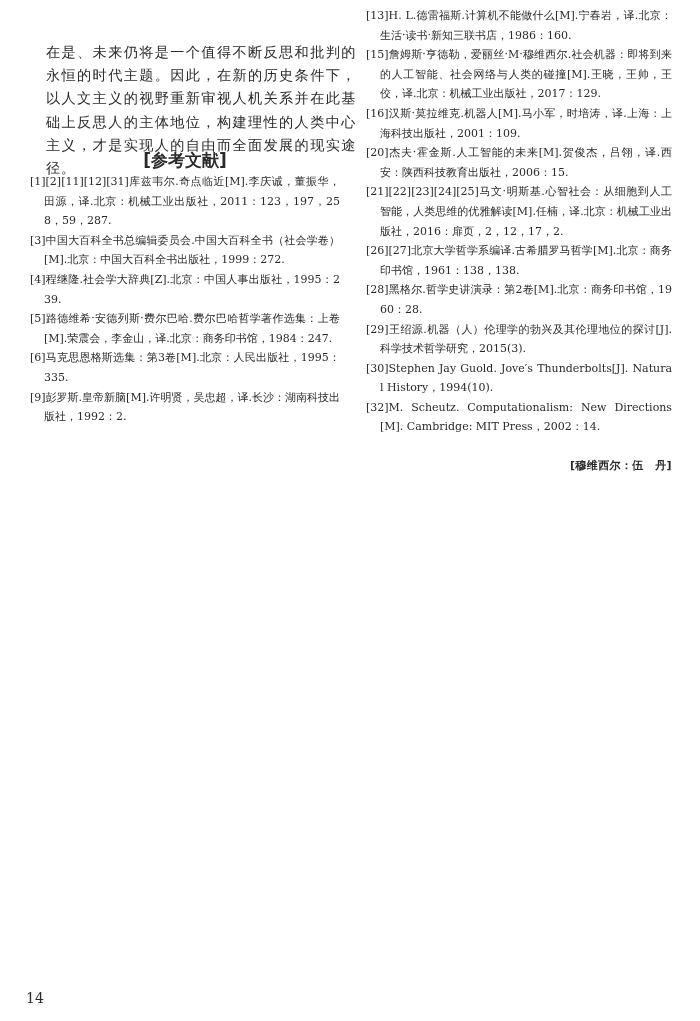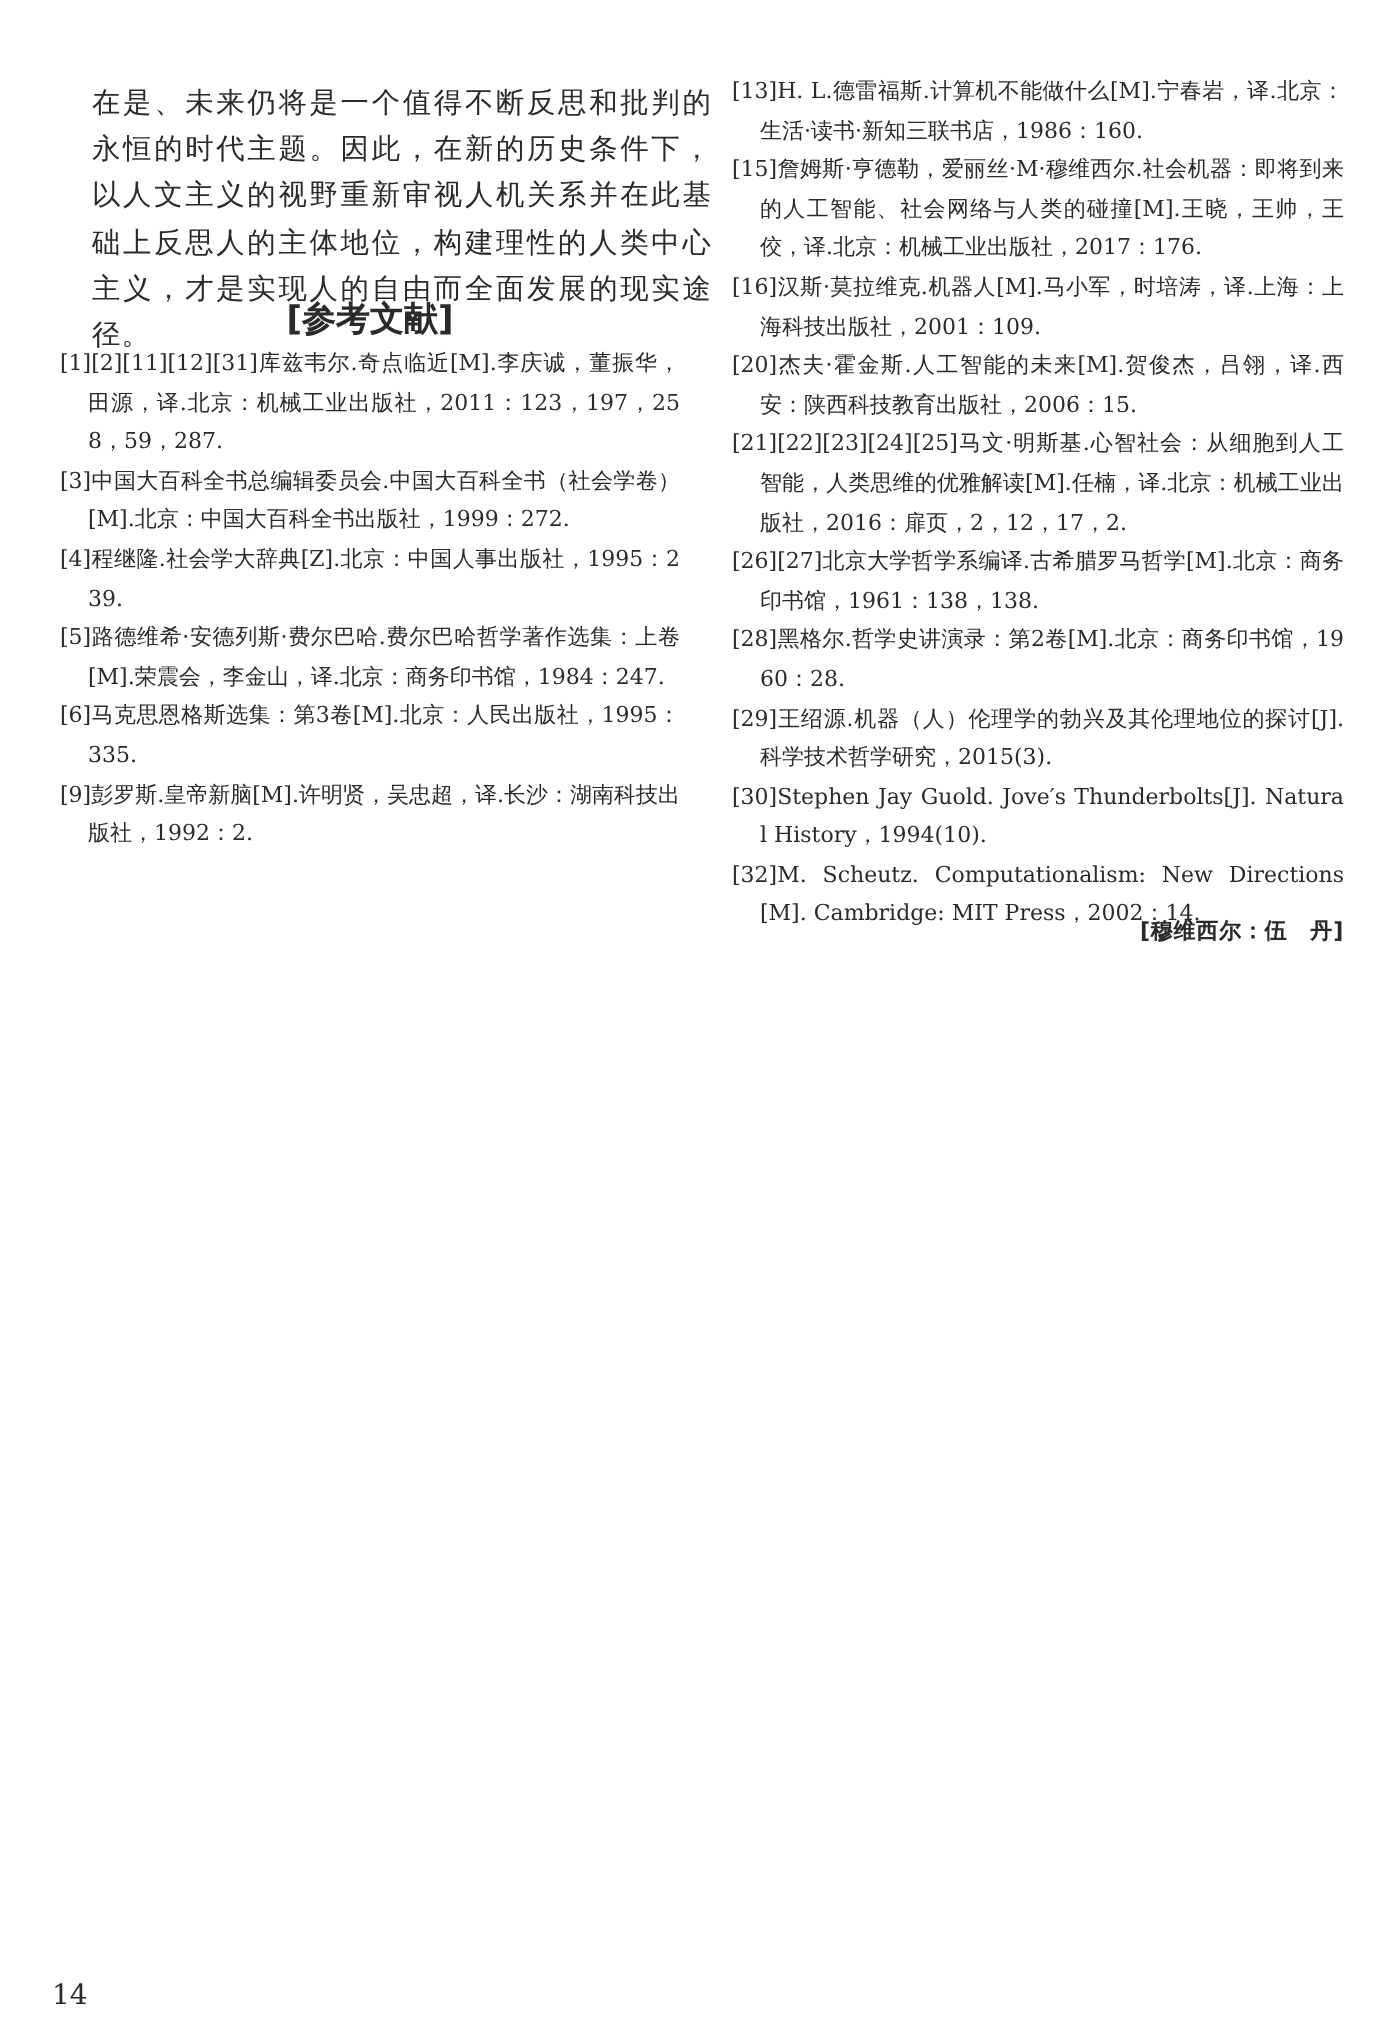--- a/index.html
+++ b/index.html
@@ -31,23 +31,23 @@
     <div class="ref">[1][2][11][12][31]库兹韦尔.奇点临近[M].李庆诚，董振华，田源，译.北京：机械工业出版社，2011：123，197，258，59，287.</div>
     <div class="ref">[3]中国大百科全书总编辑委员会.中国大百科全书（社会学卷）[M].北京：中国大百科全书出版社，1999：272.</div>
     <div class="ref">[4]程继隆.社会学大辞典[Z].北京：中国人事出版社，1995：239.</div>
     <div class="ref">[5]路德维希·安德列斯·费尔巴哈.费尔巴哈哲学著作选集：上卷[M].荣震会，李金山，译.北京：商务印书馆，1984：247.</div>
     <div class="ref">[6]马克思恩格斯选集：第3卷[M].北京：人民出版社，1995：335.</div>
     <div class="ref">[9]彭罗斯.皇帝新脑[M].许明贤，吴忠超，译.长沙：湖南科技出版社，1992：2.</div>
   </div>
 </div>
 
 <div class="col col-right">
-  <div class="refs" style="top:36px">
+  <div class="refs" style="top:6px">
     <div class="ref">[13]H. L.德雷福斯.计算机不能做什么[M].宁春岩，译.北京：生活·读书·新知三联书店，1986：160.</div>
-    <div class="ref">[15]詹姆斯·亨德勒，爱丽丝·M·穆维西尔.社会机器：即将到来的人工智能、社会网络与人类的碰撞[M].王晓，王帅，王佼，译.北京：机械工业出版社，2017：176.</div>
+    <div class="ref">[15]詹姆斯·亨德勒，爱丽丝·M·穆维西尔.社会机器：即将到来的人工智能、社会网络与人类的碰撞[M].王晓，王帅，王佼，译.北京：机械工业出版社，2017：129.</div>
     <div class="ref">[16]汉斯·莫拉维克.机器人[M].马小军，时培涛，译.上海：上海科技出版社，2001：109.</div>
     <div class="ref">[20]杰夫·霍金斯.人工智能的未来[M].贺俊杰，吕翎，译.西安：陕西科技教育出版社，2006：15.</div>
     <div class="ref">[21][22][23][24][25]马文·明斯基.心智社会：从细胞到人工智能，人类思维的优雅解读[M].任楠，译.北京：机械工业出版社，2016：扉页，2，12，17，2.</div>
     <div class="ref">[26][27]北京大学哲学系编译.古希腊罗马哲学[M].北京：商务印书馆，1961：138，138.</div>
     <div class="ref">[28]黑格尔.哲学史讲演录：第2卷[M].北京：商务印书馆，1960：28.</div>
     <div class="ref">[29]王绍源.机器（人）伦理学的勃兴及其伦理地位的探讨[J].科学技术哲学研究，2015(3).</div>
     <div class="ref">[30]Stephen Jay Guold. Jove′s Thunderbolts[J]. Natural History，1994(10).</div>
     <div class="ref">[32]M. Scheutz. Computationalism: New Directions[M]. Cambridge: MIT Press，2002：14.</div>
   </div>
   <div class="editor">[穆维西尔：伍　丹]</div>

